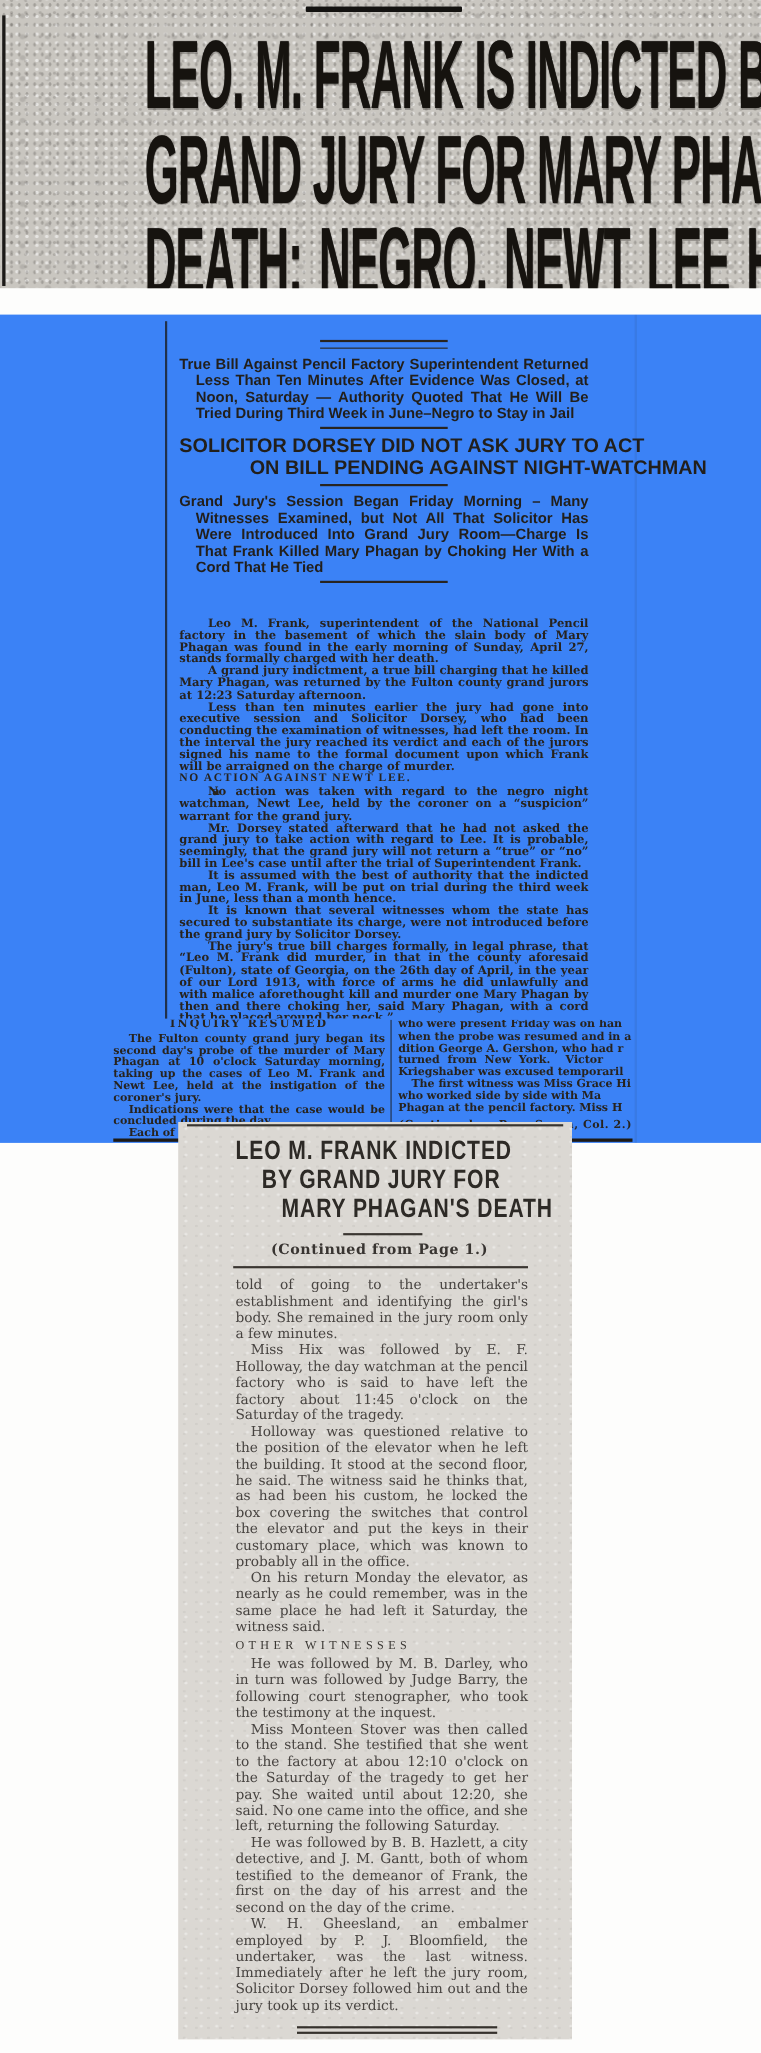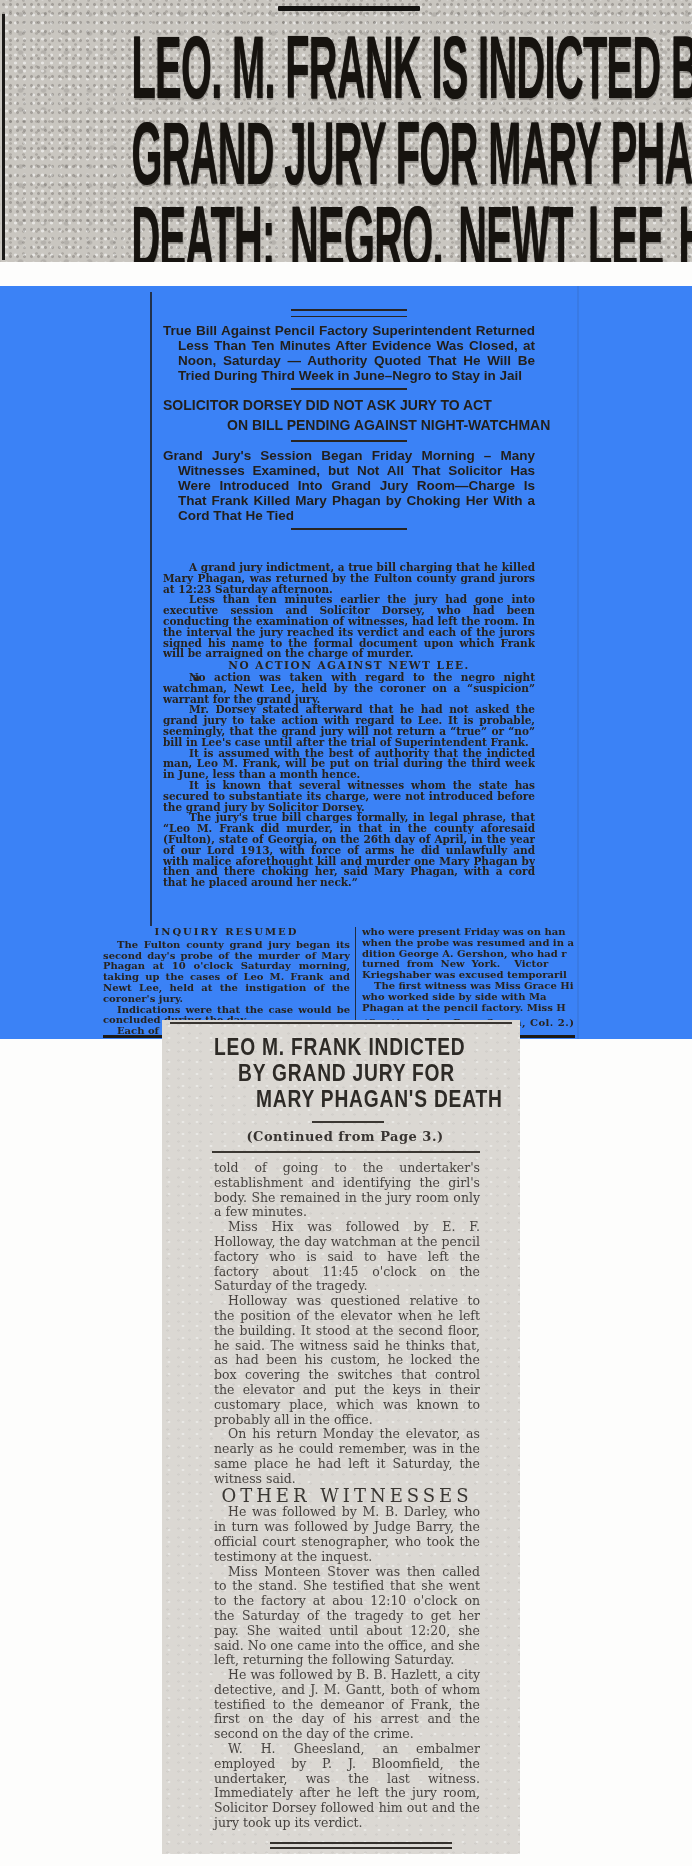--- a/index.html
+++ b/index.html
@@ -36,28 +36,28 @@
     position:absolute;top:262px;left:0;width:692px;height:753px;overflow:hidden;
     background:#3b82f6;
     margin-top:24px;
   }
   .clip1-left-rule{position:absolute;left:150px;top:6px;width:2px;height:634px;background:rgba(25,22,18,.75);}
   .clip1-right-shade{position:absolute;left:577px;top:0;width:2px;height:753px;background:rgba(40,36,30,.08);}
   .deck-block{position:absolute;left:163px;top:18px;width:372px;font-family:"Liberation Sans",sans-serif;color:#221f1b;}
   .rule-sm{width:116px;height:2px;background:#282420;margin:5px auto;}
   .rule-sm.thin{height:1px;margin-top:2px;}
   .deck{font-size:13.5px;line-height:15px;font-weight:bold;text-align:justify;padding-left:15px;text-indent:-15px;margin:6px 0 4px 0;}
-  .deck-caps{font-size:14px;line-height:20px;font-weight:bold;white-space:nowrap;}
+  .deck-caps{font-size:18px;line-height:20px;font-weight:bold;white-space:nowrap;}
   .deck-caps.l2{padding-left:64px;}
   .body1{
     position:absolute;left:163px;top:276px;width:372px;height:364px;overflow:hidden;
     font-size:10.5px;line-height:10.8px;font-weight:bold;text-align:justify;color:#27231e;
   }
   .body1 .li-p{position:relative;text-indent:26px;margin:0;}
-  .li-subhead{text-align:center;text-indent:0 !important;letter-spacing:1.5px;margin:1px 0;}
+  .li-subhead{text-indent:0 !important;letter-spacing:1.5px;margin:1px 0;font-family:Liberation Serif, serif;}
   .mark{position:absolute;left:4px;top:0;font-weight:bold;}
   .cols{position:absolute;left:103px;top:641px;width:472px;height:108px;overflow:hidden;
     font-size:10px;line-height:10.8px;font-weight:bold;color:#27231e;}
   .col-left{position:absolute;left:0;top:0;width:247px;height:108px;overflow:hidden;text-align:justify;}
   .col-left .li-colp{text-indent:14px;margin:0;}
   .col-left .colhead{text-align:center;letter-spacing:2px;margin:0 0 2px 0;}
   .col-divider{position:absolute;left:252px;top:0;width:1px;height:108px;background:rgba(25,22,18,.8);}
   .col-right{position:absolute;left:259px;top:0;width:213px;height:108px;overflow:hidden;}
   .col-right .li-line{white-space:pre;margin:0;}
   .col-right .li-line-indent{white-space:pre;margin:0;text-indent:12px;}
@@ -79,21 +79,21 @@
   .c2-headline div{transform:scaleX(0.80);transform-origin:0 50%;}
   .c2h-1{margin-left:52px;}
   .c2h-2{margin-left:76px;}
   .c2h-3{margin-left:94px;}
   .c2-rule-sm{width:72px;height:2px;background:#3a3631;margin:9px 0 6px 150px;}
   .c2-continued{font-size:13px;font-weight:bold;text-align:center;width:270px;margin-left:48px;color:#383431;letter-spacing:.5px;}
   .c2-rule-wide{width:268px;height:2px;background:#3a3631;margin:7px 0 8px 50px;}
   .body2{margin-left:52px;width:266px;font-size:12.5px;line-height:14.8px;text-align:justify;color:#474340;}
   .body2 .li-p{text-indent:14px;margin:0;}
   .body2 .noindent{text-indent:0;}
-  .body2 .li-subhead{letter-spacing:4px;color:#3a3733;font-size:18px;margin:2px 0;}
+  .body2 .li-subhead{letter-spacing:4px;color:#3a3733;font-size:11px;margin:2px 0;}
   .clip2-bottom-rule{position:absolute;left:108px;bottom:5px;width:182px;height:3px;
     border-top:2px solid #35312c;border-bottom:2px solid #35312c;background:transparent;}
 </style>
 </head>
 <body>
 
 <div class="masthead">
   <div class="mast-rule-top"></div>
   <div class="mast-left-line"></div>
   <div class="head-line head-line-1">LEO. M. FRANK IS INDICTED BY</div>
@@ -111,20 +111,21 @@
     <div class="deck">True Bill Against Pencil Factory Superintendent Returned Less Than Ten Minutes After Evidence Was Closed, at Noon, Saturday — Authority Quoted That He Will Be Tried During Third Week in June–Negro to Stay in Jail</div>
     <div class="rule-sm"></div>
     <div class="deck-caps">SOLICITOR DORSEY DID NOT ASK JURY TO ACT</div>
     <div class="deck-caps l2">ON BILL PENDING AGAINST NIGHT-WATCHMAN</div>
     <div class="rule-sm"></div>
     <div class="deck">Grand Jury's Session Began Friday Morning – Many Witnesses Examined, but Not All That Solicitor Has Were Introduced Into Grand Jury Room—Charge Is That Frank Killed Mary Phagan by Choking Her With a Cord That He Tied</div>
     <div class="rule-sm"></div>
   </div>
 
   <div class="body1">
+      <div class="li-p">Leo M. Frank, superintendent of the National Pencil factory in the basement of which the slain body of Mary Phagan was found in the early morning of Sunday, April 27, stands formally charged with her death.</div>
       <div class="li-p">A grand jury indictment, a true bill charging that he killed Mary Phagan, was returned by the Fulton county grand jurors at 12:23 Saturday afternoon.</div>
       <div class="li-p">Less than ten minutes earlier the jury had gone into executive session and Solicitor Dorsey, who had been conducting the examination of witnesses, had left the room.  In the interval the jury reached its verdict and each of the jurors signed his name to the formal document upon which Frank will be arraigned on the charge of murder.</div>
       <div class="li-subhead">NO ACTION AGAINST NEWT LEE.</div>
       <div class="li-p"><span class="mark">a</span>No action was taken with regard to the negro night watchman, Newt Lee, held by the coroner on a “suspicion” warrant for the grand jury.</div>
       <div class="li-p">Mr. Dorsey stated afterward that he had not asked the grand jury to take action with regard to Lee.  It is probable, seemingly, that the grand jury will not return a “true” or “no” bill in Lee's case until after the trial of Superintendent Frank.</div>
       <div class="li-p">It is assumed with the best of authority that the indicted man, Leo M. Frank, will be put on trial during the third week in June, less than a month hence.</div>
       <div class="li-p">It is known that several witnesses whom the state has secured to substantiate its charge, were not introduced before the grand jury by Solicitor Dorsey.</div>
       <div class="li-p">The jury's true bill charges formally, in legal phrase, that “Leo M. Frank did murder, in that in the county aforesaid (Fulton), state of Georgia, on the 26th day of April, in the year of our Lord 1913, with force of arms he did unlawfully and with malice aforethought kill and murder one Mary Phagan by then and there choking her, said Mary Phagan, with a cord that he placed around her neck.”</div>
     </div>
 
@@ -157,27 +158,27 @@
 </div>
 
 <div class="clip2">
   <div class="clip2-top-rule"></div>
   <div class="c2-headline">
     <div class="c2h-1">LEO M. FRANK INDICTED</div>
     <div class="c2h-2">BY GRAND JURY FOR</div>
     <div class="c2h-3">MARY PHAGAN'S DEATH</div>
   </div>
   <div class="c2-rule-sm"></div>
-  <div class="c2-continued">(Continued from Page 3.)</div>
+  <div class="c2-continued">(Continued from Page 1.)</div>
   <div class="c2-rule-wide"></div>
   <div class="body2">
       <div class="li-p noindent">told of going to the undertaker's establishment and identifying the girl's body.  She remained in the jury room only a few minutes.</div>
       <div class="li-p">Miss Hix was followed by E. F. Holloway, the day watchman at the pencil factory who is said to have left the factory about 11:45 o'clock on the Saturday of the tragedy.</div>
       <div class="li-p">Holloway was questioned relative to the position of the elevator when he left the building.  It stood at the second floor, he said.  The witness said he thinks that, as had been his custom, he locked the box covering the switches that control the elevator and put the keys in their customary place, which was known to probably all in the office.</div>
       <div class="li-p">On his return Monday the elevator, as nearly as he could remember, was in the same place he had left it Saturday, the witness said.</div>
       <div class="li-subhead">OTHER WITNESSES</div>
-      <div class="li-p">He was followed by M. B. Darley, who in turn was followed by Judge Barry, the official court stenographer, who took the testimony at the inquest.</div>
+      <div class="li-p">He was followed by M. B. Darley, who in turn was followed by Judge Barry, the following court stenographer, who took the testimony at the inquest.</div>
       <div class="li-p">Miss Monteen Stover was then called to the stand. She testified that she went to the factory at abou 12:10 o'clock on the Saturday of the tragedy to get her pay.  She waited until about 12:20, she said.  No one came into the office, and she left, returning the following Saturday.</div>
       <div class="li-p">He was followed by B. B. Hazlett, a city detective, and J. M. Gantt, both of whom testified to the demeanor of Frank, the first on the day of his arrest and the second on the day of the crime.</div>
       <div class="li-p">W. H. Gheesland, an embalmer employed by P. J. Bloomfield, the undertaker, was the last witness.  Immediately after he left the jury room, Solicitor Dorsey followed him out and the jury took up its verdict.</div>
     </div>
   <div class="clip2-bottom-rule"></div>
 </div>
 
 </body></html>

